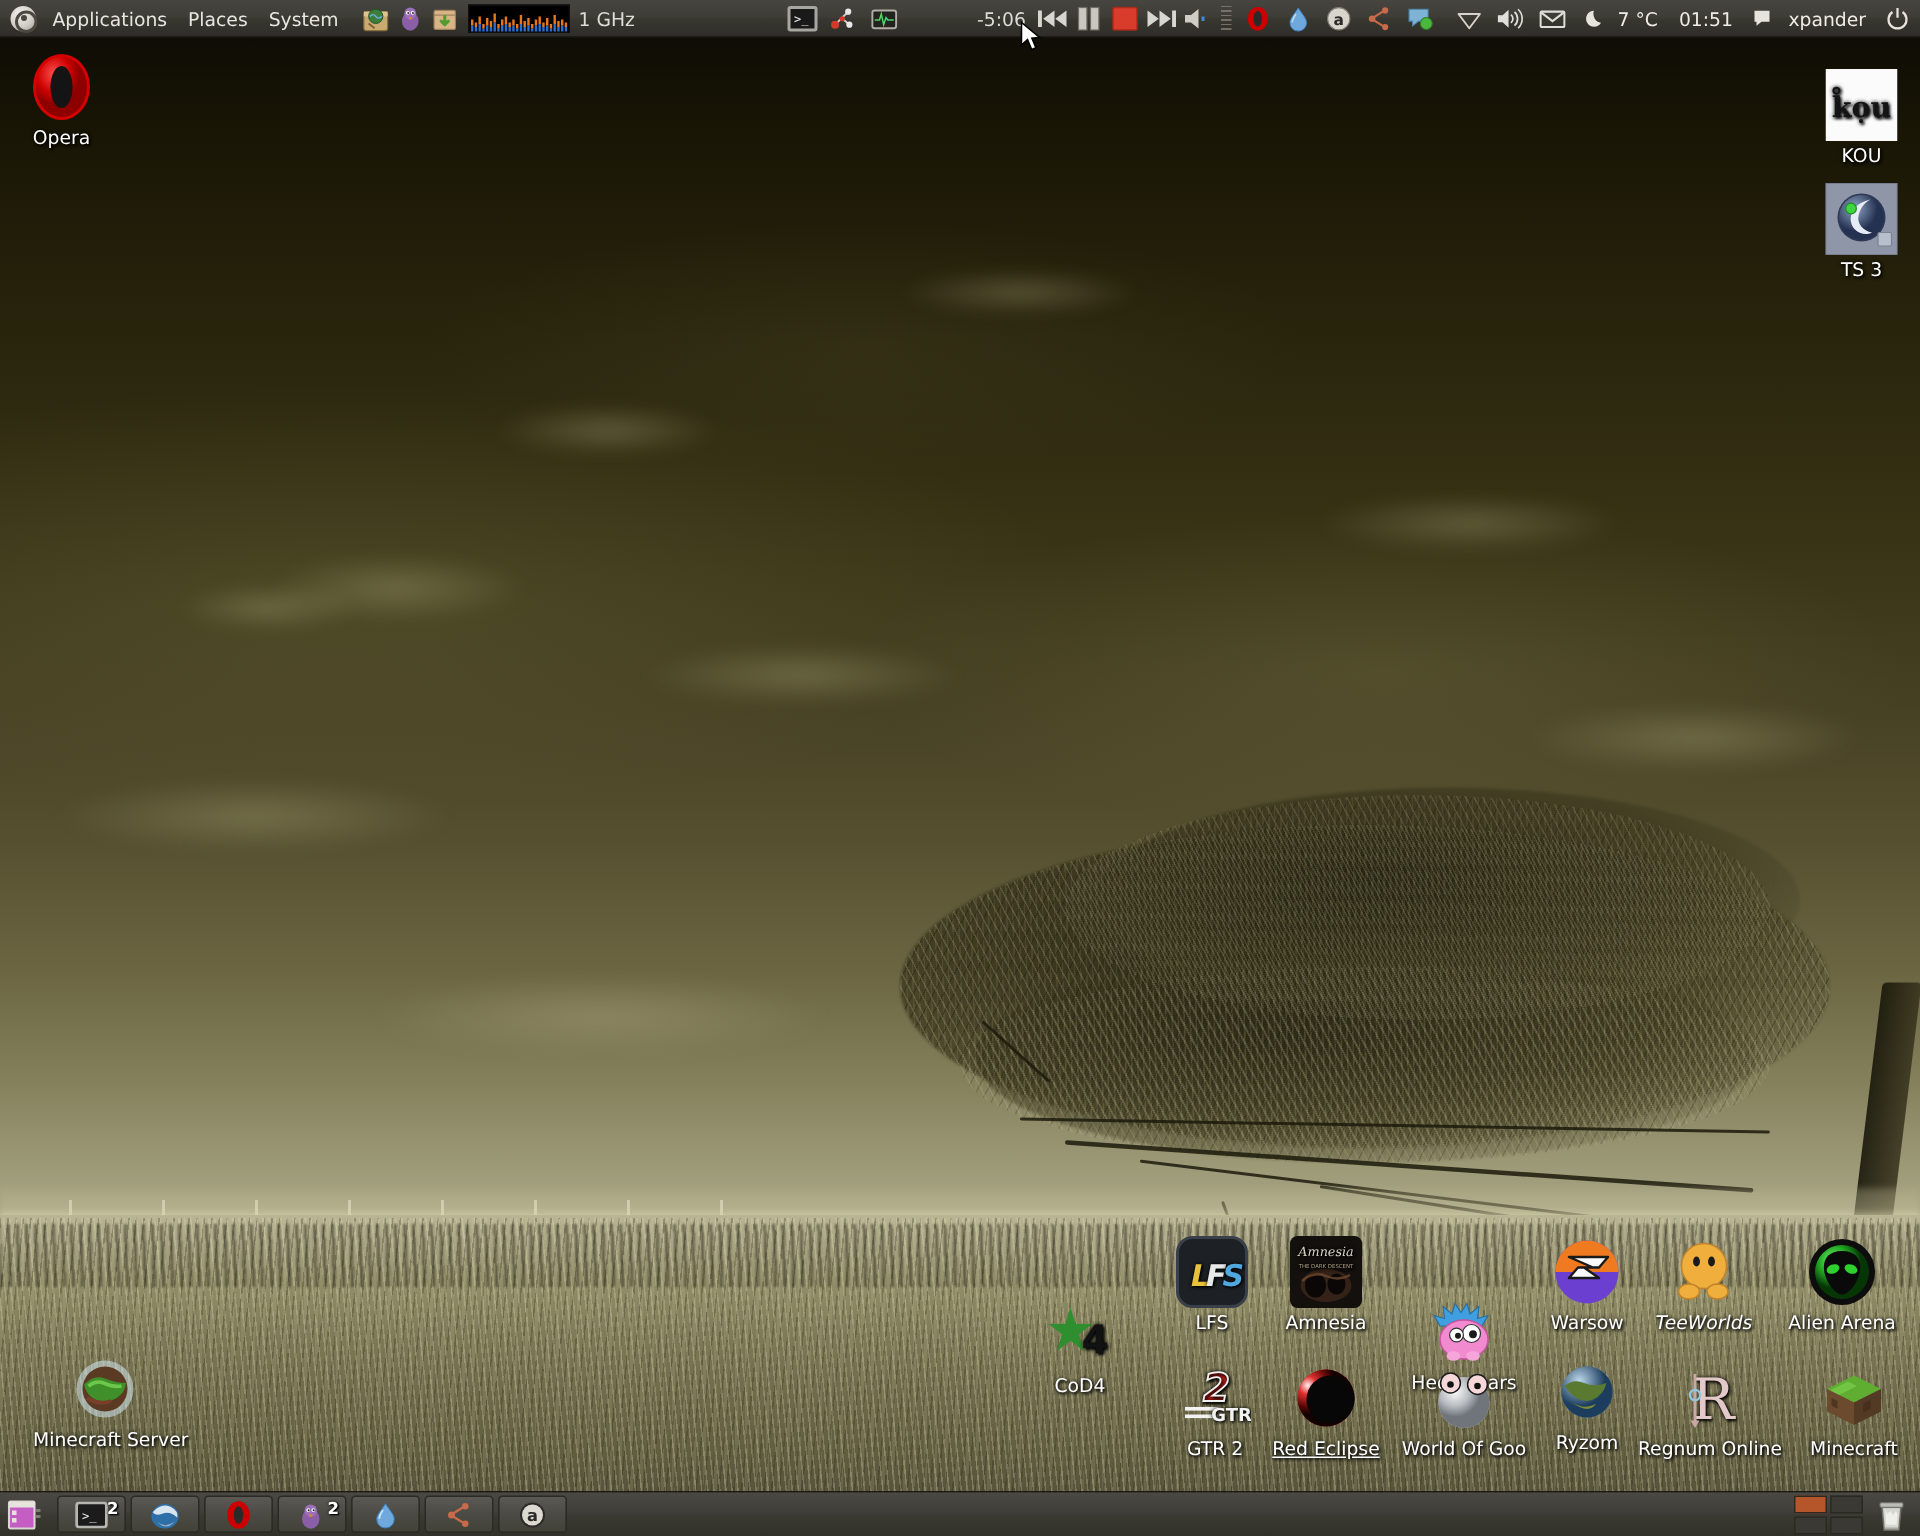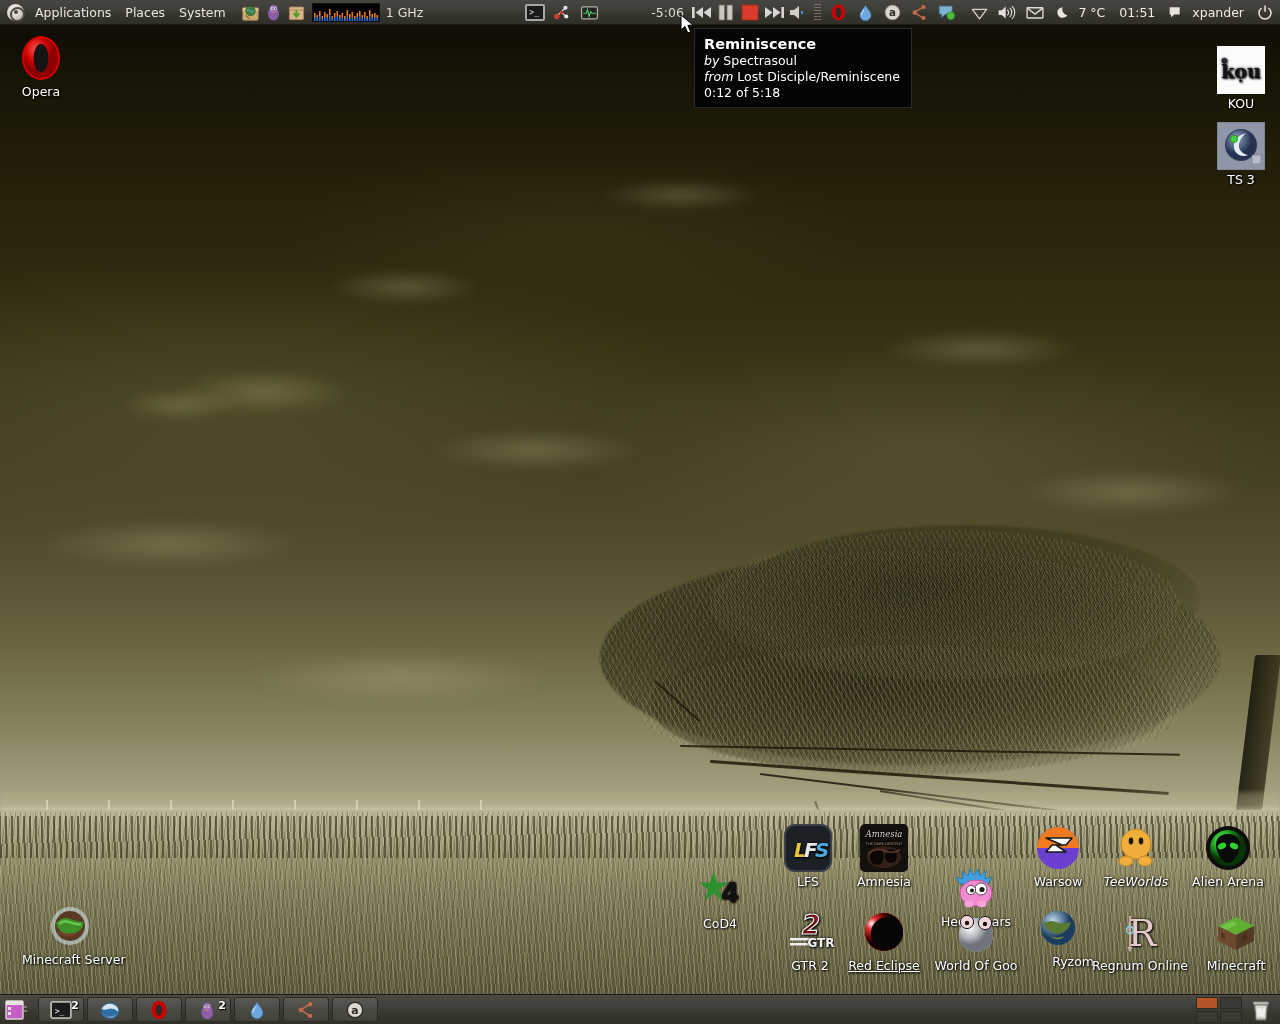--- a/index.html
+++ b/index.html
@@ -465,30 +465,20 @@
         <path d="M4 4 h15 v11 h-8 l-5 4 v-4 h-2 z" fill="#e7e4dd"></path>
       </svg>
       <span class="username">xpander</span>
       <svg class="panel-appicon" viewBox="0 0 24 24" style="width:18px;margin-right:6px;">
         <path d="M7.5 6 A8 8 0 1 0 16.5 6" fill="none" stroke="#e7e4dd" stroke-width="2"></path>
         <line x1="12" y1="2.5" x2="12" y2="11" stroke="#e7e4dd" stroke-width="2"></line>
       </svg>
     </div>
   </div>
 
-  <div id="osd">
-    <div class="t-title">Reminiscence</div>
-    <div class="t-line">
-      <span class="t-lab">by</span><span>&nbsp;</span><span>Spectrasoul</span>
-    </div>
-    <div class="t-line">
-      <span class="t-lab">from</span><span>&nbsp;</span><span>Lost Disciple/Reminiscene</span>
-    </div>
-    <div class="t-line">0:12 of 5:18</div>
-  </div>
 
   <div class="dicon" style="left:4px; top:34px; width:74px;">
     <div class="glyphbox">
       <svg viewBox="0 0 48 48" width="48" height="48">
         <ellipse cx="24" cy="24" rx="19" ry="22" fill="#d60000"></ellipse>
         <ellipse cx="24" cy="24" rx="17" ry="20" fill="url(#og1)"></ellipse>
         <defs>
             <radialGradient id="og1" cx="35%" cy="28%">
               <stop offset="0%" stop-color="#ff4d4d"></stop>
               <stop offset="65%" stop-color="#cc0000"></stop>
@@ -686,21 +676,21 @@
           </defs>
         <circle cx="15" cy="14" r="6.6" fill="#f6d7d9" stroke="#1b1b1b" stroke-width="1"></circle>
         <circle cx="15" cy="15" r="2.2" fill="#121212"></circle>
         <circle cx="33" cy="15" r="6.6" fill="#f6d7d9" stroke="#1b1b1b" stroke-width="1"></circle>
         <circle cx="33" cy="16" r="2.2" fill="#121212"></circle>
       </svg>
     </div>
     <span class="lbl">World Of Goo</span>
   </div>
 
-  <div class="dicon" style="left:1022px; top:904px; width:72px;text-align:right;">
+  <div class="dicon" style="left:1022px; top:904px; width:72px;">
     <div class="glyphbox">
       <svg viewBox="0 0 48 48" width="48" height="48">
         <circle cx="24" cy="24" r="17" fill="#3a6fa0"></circle>
         <circle cx="24" cy="24" r="17" fill="url(#ryg)"></circle>
         <defs>
             <radialGradient id="ryg" cx="35%" cy="28%">
               <stop offset="0%" stop-color="#bcd8ea"></stop>
               <stop offset="100%" stop-color="#1d3d5e"></stop>
             </radialGradient>
           </defs>

